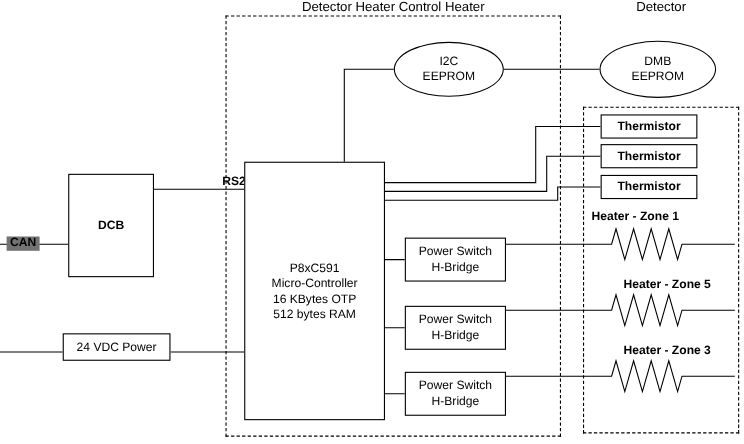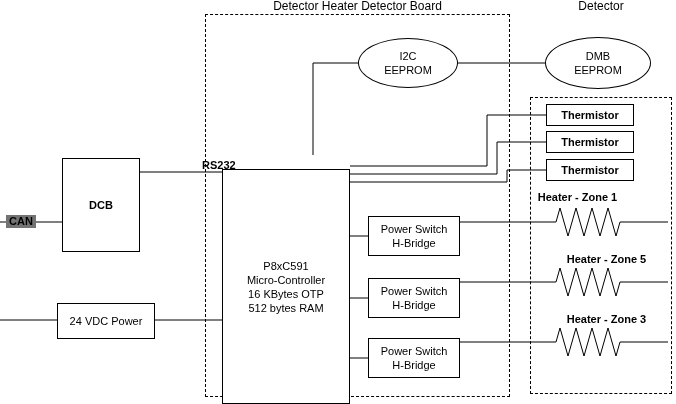--- a/index.html
+++ b/index.html
@@ -39,35 +39,35 @@
     <polyline points="350,174 497,174 497,142 546,142"></polyline>
     <polyline points="350,182 507,182 507,170 546,170"></polyline>
     <polyline points="350,236 368,236"></polyline>
     <polyline points="350,298 368,298"></polyline>
     <polyline points="350,358 368,358"></polyline>
     <polyline points="460,222 556,222 560,208 568,236 576,208 584,236 592,208 600,236 608,208 616,236 620,222 668,222"></polyline>
     <polyline points="460,282 556,282 560,268 568,296 576,268 584,296 592,268 600,296 608,268 616,296 620,282 668,282"></polyline>
     <polyline points="460,342 556,342 560,328 568,356 576,328 584,356 592,328 600,356 608,328 616,356 620,342 668,342"></polyline>
   </svg>
 
-  <div class="lbl center" style="left:205px; top:0; width:305px;">Detector Heater Detector Board</div>
+  <div class="lbl center" style="left:205px; top:0; width:305px;">Detector Heater Control Heater</div>
   <div class="lbl center" style="left:530px; top:0; width:142px;">Detector</div>
 
   <div class="lbl small onwire" style="left:6px; top:215px;">CAN</div>
   <div class="lbl small" style="left:162px; top:159px;padding-left:40px;">RS232</div>
 
   <div class="box bold" style="left:62px; top:158px; width:78px; height:94px;">
     <span>DCB</span>
   </div>
 
-  <div class="box" style="left:57px; top:303px; width:98px; height:36px;">
+  <div class="box" style="left:57px; top:303px; width:98px; height:25px;">
     <span>24 VDC Power</span>
   </div>
 
-  <div class="box" style="left:222px; top:169px; width:128px; height:235px;">
+  <div class="box" style="left:222px; top:147px; width:128px; height:235px;">
     <span>P8xC591</span>
     <span>Micro-Controller</span>
     <span>16 KBytes OTP</span>
     <span>512 bytes RAM</span>
   </div>
 
   <div class="box ellipse" style="left:358px; top:38px; width:100px; height:50px;">
     <span>I2C</span>
     <span>EEPROM</span>
   </div>

